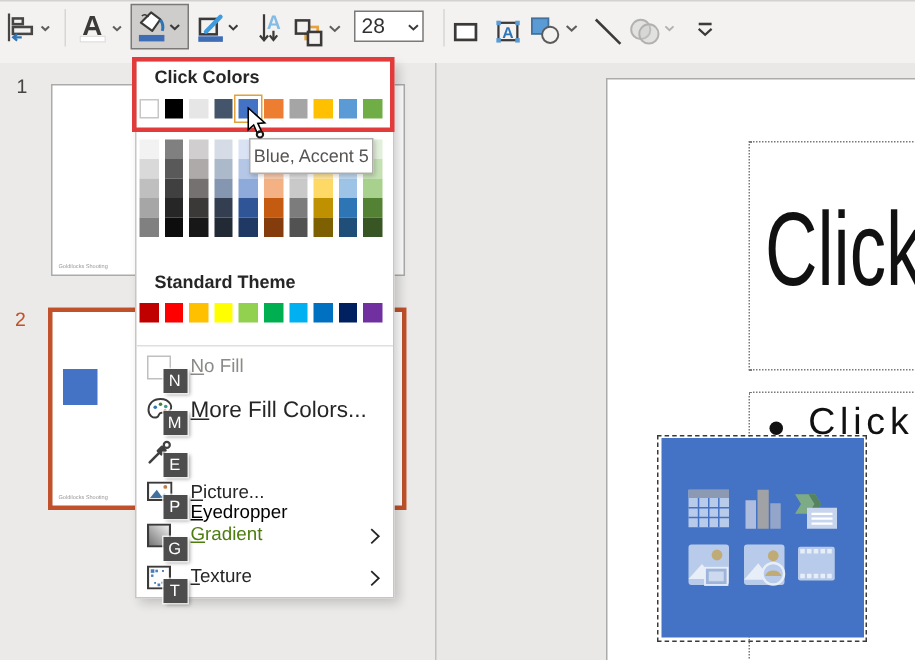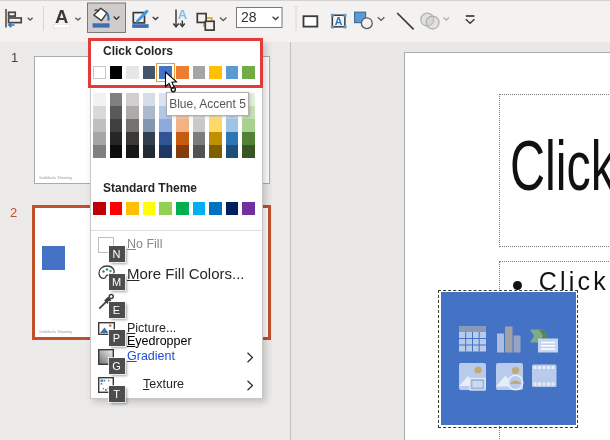--- a/index.html
+++ b/index.html
@@ -270,39 +270,39 @@
     <div class="abs" id="icon4" style="left:98px;top:349px;width:16px;height:16px;"><svg width="16" height="16" viewBox="0 0 16 16">
         <defs>
           <linearGradient id="gg" x1="0" y1="1" x2="1" y2="0">
             <stop offset="0" stop-color="#6e6e6e"></stop>
             <stop offset="1" stop-color="#f5f5f5"></stop>
           </linearGradient>
         </defs>
         <rect x="0.7" y="0.7" width="14.6" height="14.6" fill="url(#gg)" stroke="#3b3a39" stroke-width="1.4"></rect>
       </svg></div>
     <div class="abs" style="left:108.5px;top:357.5px;width:16px;height:16px;background:#4d4d4d;color:#fff;font-size:11px;text-align:center;line-height:16px;box-shadow:0 0 0 1px rgba(255,255,255,0.7),1.5px 1.5px 2.5px rgba(0,0,0,0.35);z-index:5;">G</div>
-    <div class="abs" style="left:127px;top:349px;font-size:12.5px;color:#1d4ed8;"><u>G</u>radient</div>
+    <div class="abs" style="left:127px;top:349px;font-size:12.5px;color:#4d7c0f;"><u>G</u>radient</div>
     <svg class="abs" style="left:246px;top:351.5px;" width="8" height="11" viewBox="0 0 8 11">
       <path d="M1.5 0.8 L6.5 5.5 L1.5 10.2" fill="none" stroke="#262626" stroke-width="1.2"></path>
     </svg>
     <div class="abs" id="icon5" style="left:98px;top:377px;width:16px;height:16px;"><svg width="16" height="16" viewBox="0 0 16 16">
         <rect x="0.7" y="0.7" width="14.6" height="14.6" fill="#fdfdfd" stroke="#3b3a39" stroke-width="1.4"></rect>
         <g fill="#4a7ebb">
           <rect x="2.5" y="2.5" width="2.4" height="2.4"></rect>
           <rect x="5.6" y="2.8" width="1.7" height="1.7"></rect>
           <rect x="2.7" y="6" width="1.6" height="1.6"></rect>
           <rect x="10" y="3" width="1.3" height="1.3"></rect>
           <rect x="7" y="12" width="1.8" height="1.8"></rect>
           <rect x="9.6" y="10.8" width="1.3" height="1.3"></rect>
           <rect x="11.8" y="12.3" width="1.6" height="1.6"></rect>
           <rect x="4.8" y="11" width="1.2" height="1.2"></rect>
         </g>
       </svg></div>
     <div class="abs" style="left:108.5px;top:385.5px;width:16px;height:16px;background:#4d4d4d;color:#fff;font-size:11px;text-align:center;line-height:16px;box-shadow:0 0 0 1px rgba(255,255,255,0.7),1.5px 1.5px 2.5px rgba(0,0,0,0.35);z-index:5;">T</div>
-    <div class="abs" style="left:127px;top:377px;font-size:12.5px;color:#262626;margin-left:16px;"><u>T</u>exture</div>
+    <div class="abs" style="left:127px;top:377px;font-size:12.5px;color:#262626;"><u>T</u>exture</div>
     <svg class="abs" style="left:246px;top:379.5px;" width="8" height="11" viewBox="0 0 8 11">
       <path d="M1.5 0.8 L6.5 5.5 L1.5 10.2" fill="none" stroke="#262626" stroke-width="1.2"></path>
     </svg>
   </div>
 
 <div class="abs" style="left:87.5px;top:37.5px;width:175px;height:50.5px;border:3.6px solid #e23b3b;z-index:30;"></div>
 
 <div class="abs" style="left:166px;top:92px;width:83px;height:24px;background:#fff;border:1px solid #b0aeac;box-shadow:1px 1px 3px rgba(0,0,0,0.2);z-index:31;font-size:12px;color:#575553;line-height:22px;text-align:center;">Blue, Accent 5</div>
 
 <svg class="abs" style="left:164px;top:71px;z-index:40;" width="24" height="26" viewBox="0 0 24 26">

